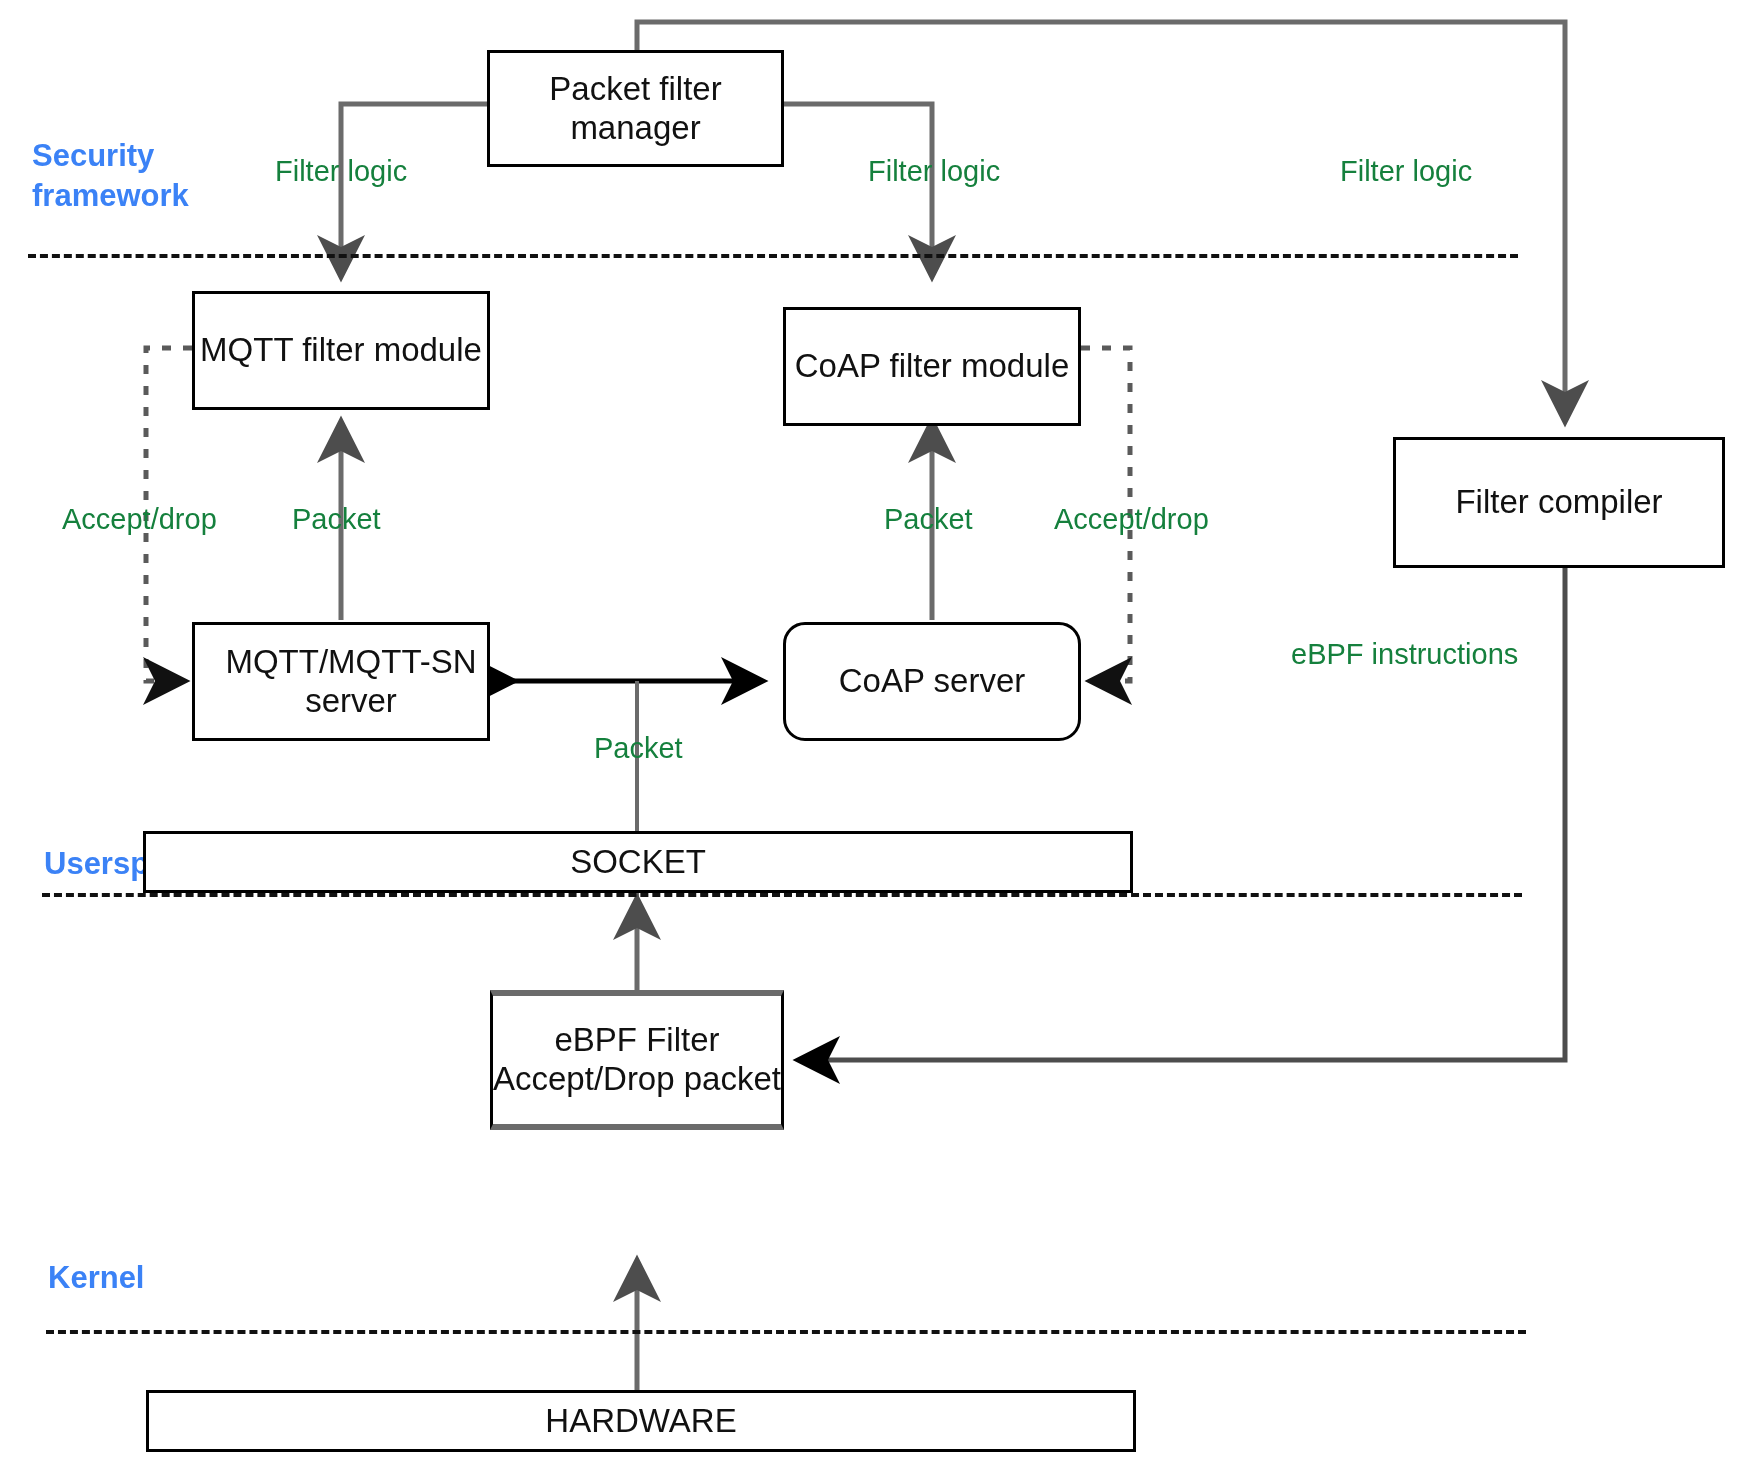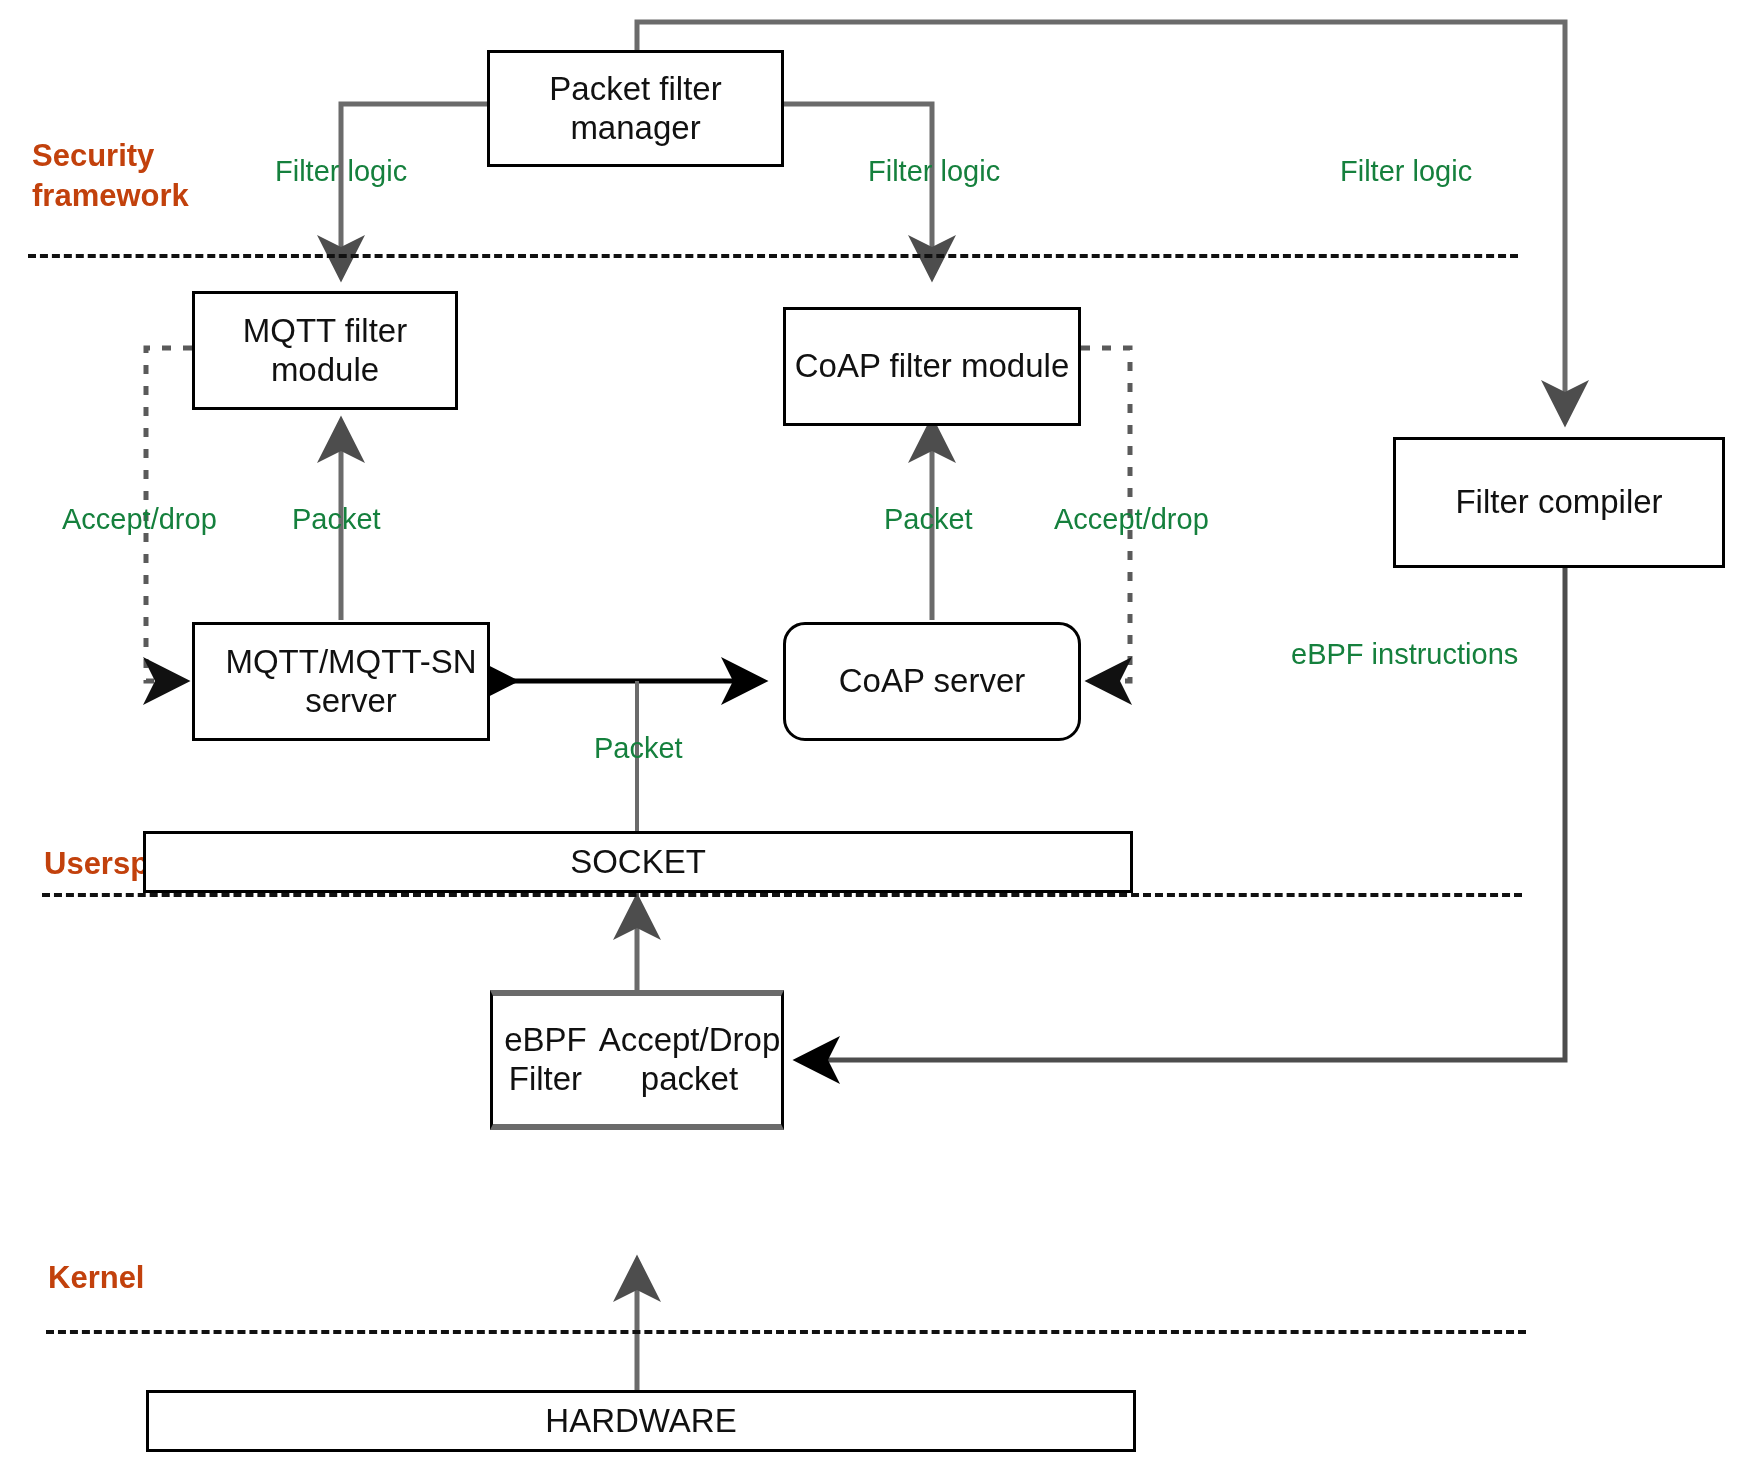--- a/index.html
+++ b/index.html
@@ -2,21 +2,21 @@
 <html><head>
 <meta charset="utf-8">
 <style>
   html,body{margin:0;padding:0;background:#ffffff;}
   body{font-family:"Liberation Sans", sans-serif;}
   #canvas{position:relative;width:1746px;height:1459px;background:#ffffff;overflow:hidden;}
   .box{position:absolute;box-sizing:border-box;background:#ffffff;border:3px solid #000;
        display:flex;align-items:center;justify-content:center;text-align:center;
        font-size:33px;color:#111;line-height:1.18;}
   .lbl{position:absolute;font-size:29px;color:#15803d;white-space:nowrap;}
-  .zone{position:absolute;font-size:31px;font-weight:bold;color:#c2410c;white-space:nowrap;}
+  .zone{position:absolute;font-size:31px;font-weight:bold;color:#3b82f6;white-space:nowrap;}
   .dashdiv{position:absolute;height:0;border-top:4px dashed #111;}
   svg.overlay{position:absolute;left:0;top:0;width:1746px;height:1459px;pointer-events:none;}
 </style>
 </head>
 <body>
 
 <div id="canvas">
 
   <svg class="overlay" viewBox="0 0 1746 1459">
     <defs>
@@ -83,21 +83,21 @@
 
   <div class="zone" style="left:32px; top:138px;">Security</div>
   <div class="zone" style="left:32px; top:178px;">framework</div>
   <div class="zone" style="left:44px; top:846px;">Userspace</div>
   <div class="zone" style="left:48px; top:1260px;">Kernel</div>
 
   <div class="box" style="left:487px; top:50px; width:297px; height:117px;">
     <span>Packet filter manager</span>
   </div>
 
-  <div class="box" style="left:192px; top:291px; width:266px; height:119px;">
+  <div class="box" style="left:192px; top:291px; width:298px; height:119px;">
     <span>MQTT filter module</span>
   </div>
 
   <div class="box" style="left:783px; top:291px; width:298px; height:119px;margin-top:16px;">
     <span>CoAP filter module</span>
   </div>
 
   <div class="box" style="left:192px; top:622px; width:298px; height:119px; flex-direction:column;padding-left:20px;">
     <span>MQTT/MQTT-SN</span>
     <span>server</span>
@@ -108,21 +108,21 @@
   </div>
 
   <div class="box" style="left:1393px; top:437px; width:332px; height:131px;">
     <span>Filter compiler</span>
   </div>
 
   <div class="box" style="left:143px; top:831px; width:990px; height:62px;">
     <span>SOCKET</span>
   </div>
 
-  <div class="box" style="left:490px; top:990px; width:294px; height:140px; flex-direction:row;
+  <div class="box" style="left:490px; top:990px; width:294px; height:140px; flex-direction:column;
               border-top:6px solid #6b6b6b; border-bottom:6px solid #6b6b6b;">
     <span>eBPF Filter</span>
     <span>Accept/Drop packet</span>
   </div>
 
   <div class="box" style="left:146px; top:1390px; width:990px; height:62px;">
     <span>HARDWARE</span>
   </div>
 
   <div class="lbl" style="left:275px; top:155px;">Filter logic</div>

